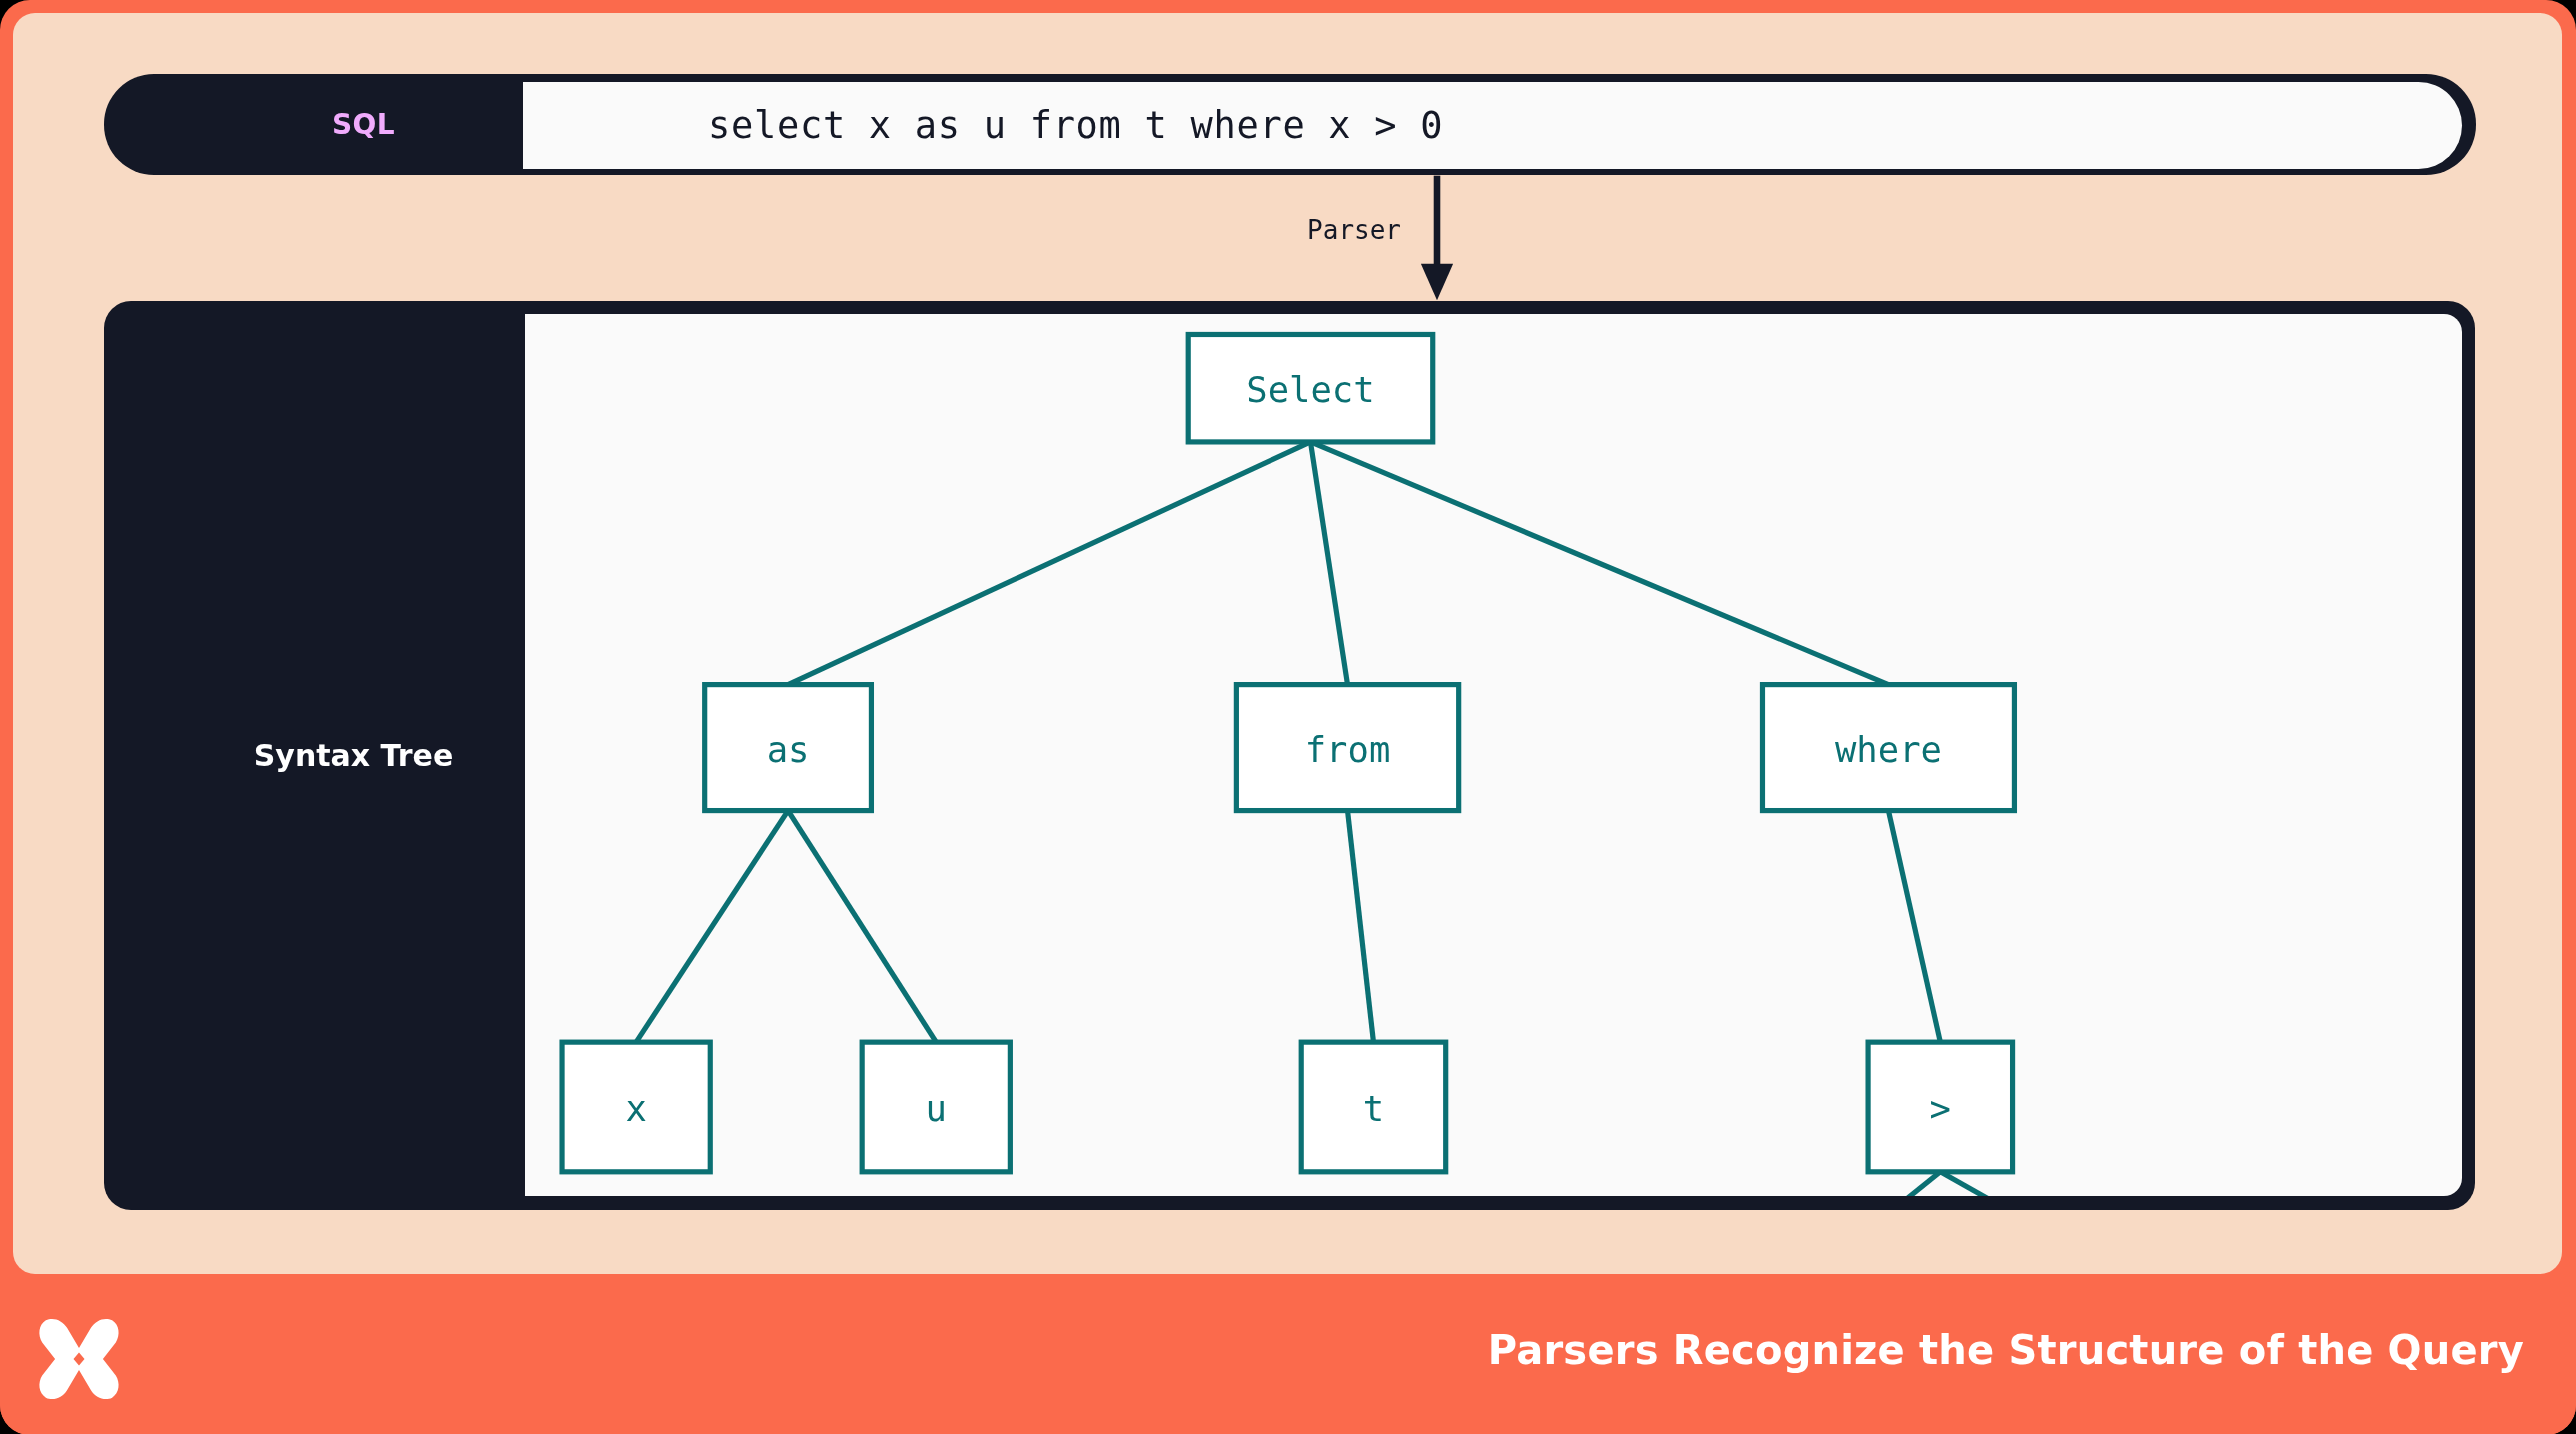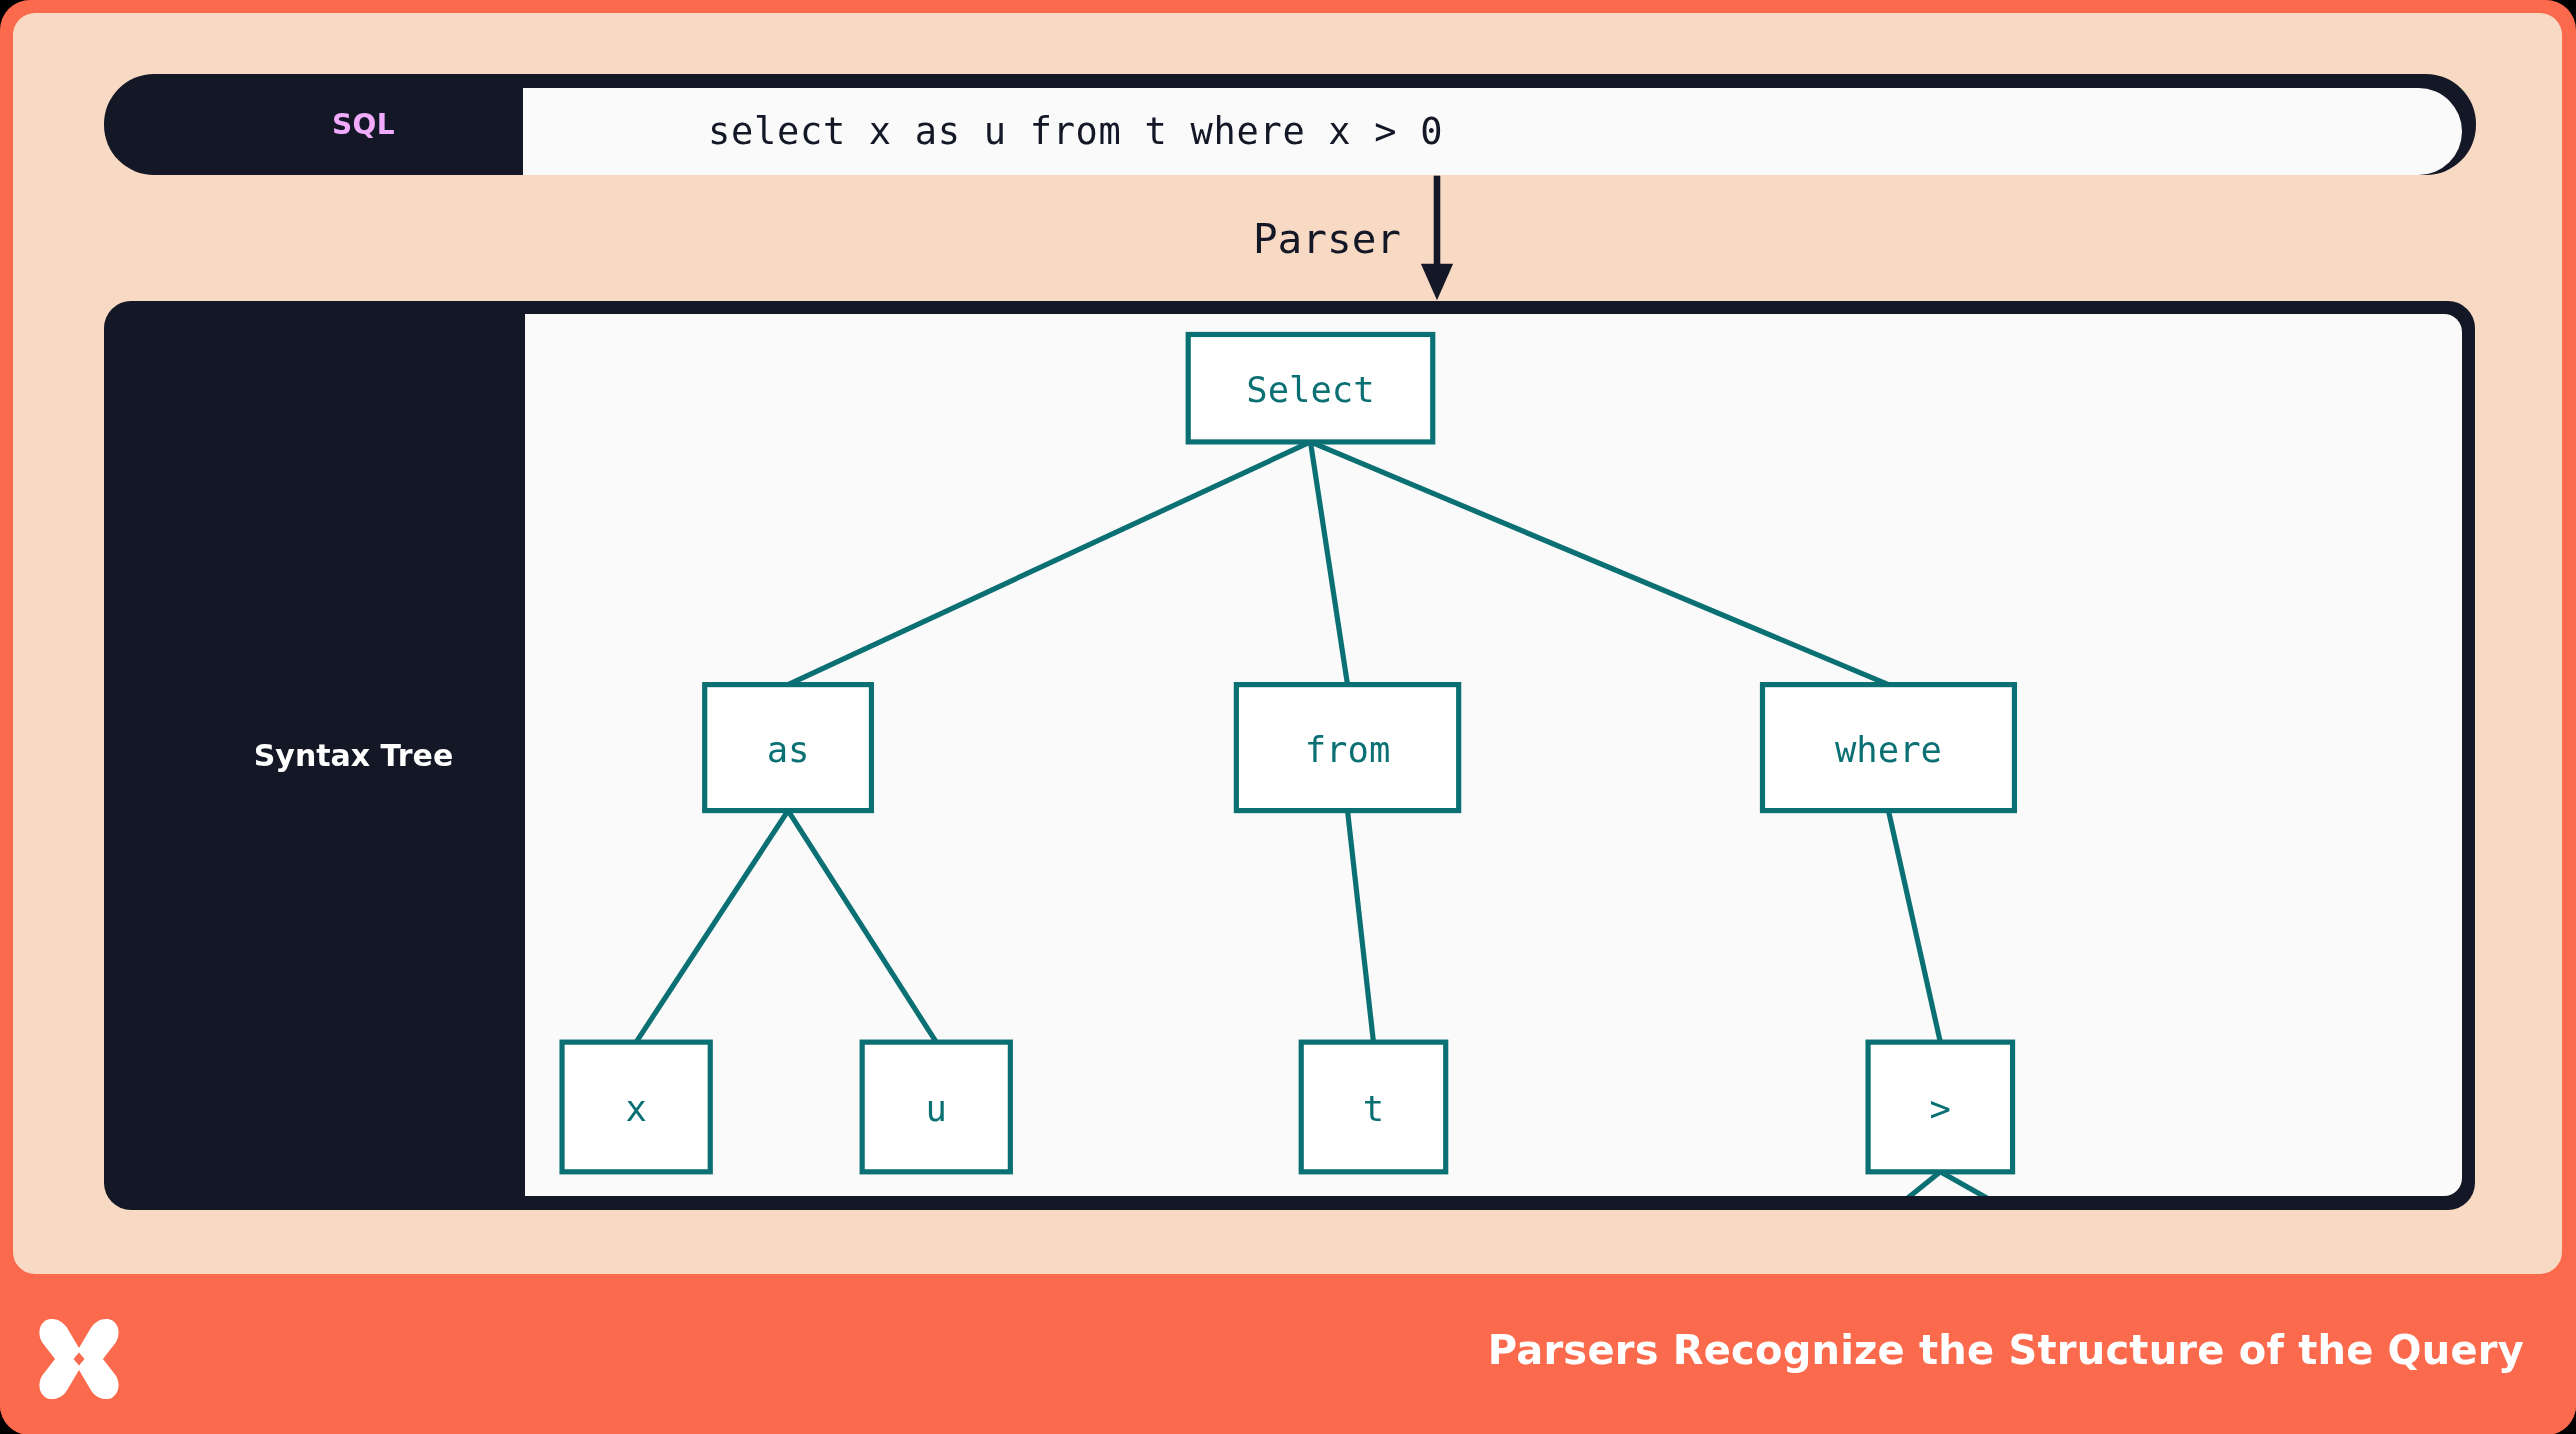--- a/index.html
+++ b/index.html
@@ -84,21 +84,21 @@
     left: 419px;
     top: 0px;
     width: 1953px;
     height: 101px;
     background: #141826;
     border-radius: 0 50px 50px 0;
   }
   .sql-field {
     position: absolute;
     left: 0px;
-    top: 14px;
+    top: 8px;
     width: 1939px;
     height: 87px;
     background: #FAFAFA;
     border-radius: 0 44px 44px 0;
     display: flex;
     align-items: center;
     padding-left: 185px;
     box-sizing: border-box;
     color: #141826;
     font-family: "DejaVu Sans Mono", monospace;
@@ -116,21 +116,21 @@
     height: 126px;
   }
   .parser-label {
     position: absolute;
     left: 1186px;
     top: 215px;
     width: 215px;
     text-align: right;
     color: #141826;
     font-family: "DejaVu Sans Mono", monospace;
-    font-size: 41px;
+    font-size: 26px;
   }
 
   
   .tree-panel {
     position: absolute;
     left: 104px;
     top: 301px;
     width: 2371px;
     height: 909px;
     background: #141826;

